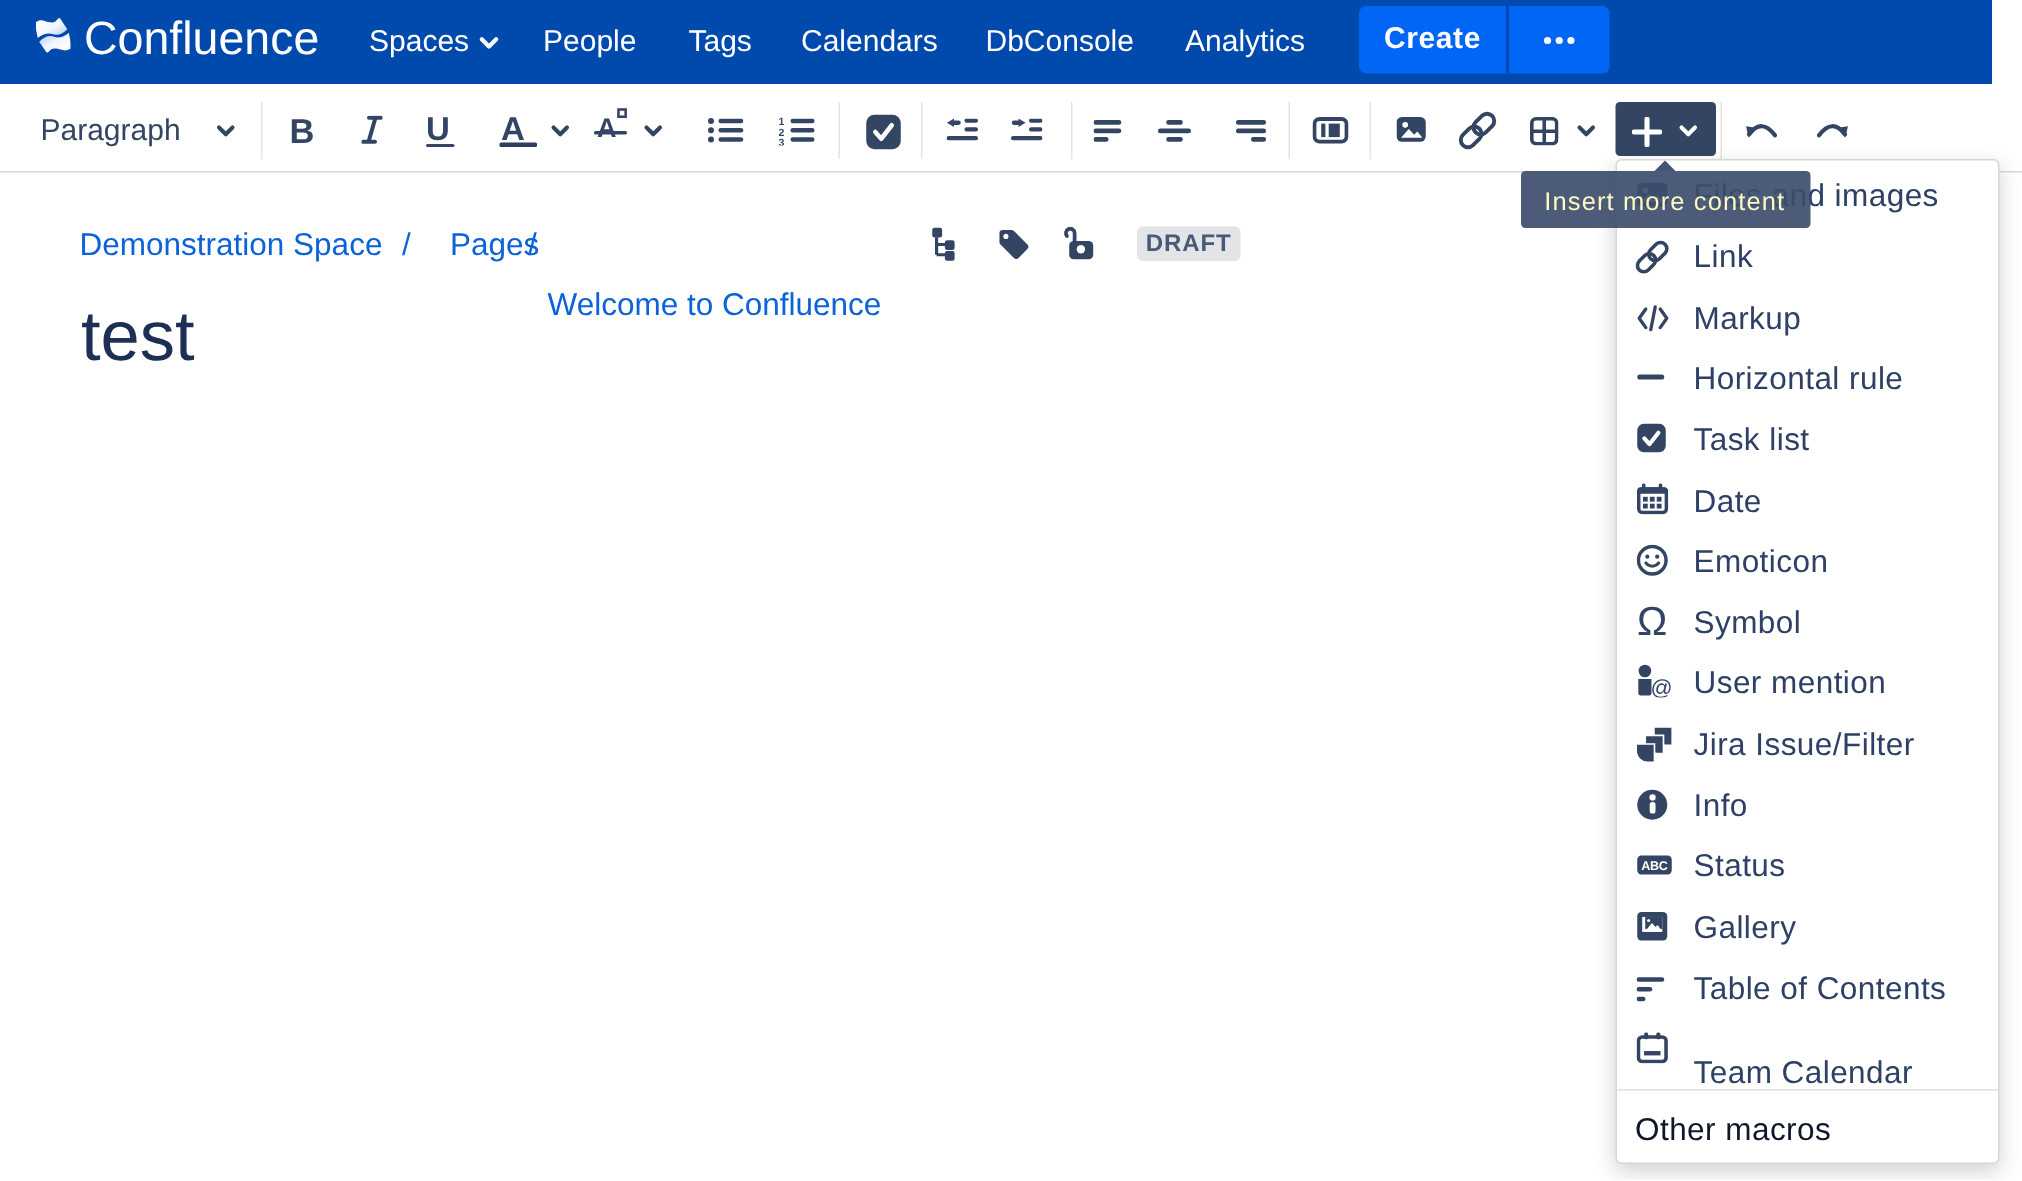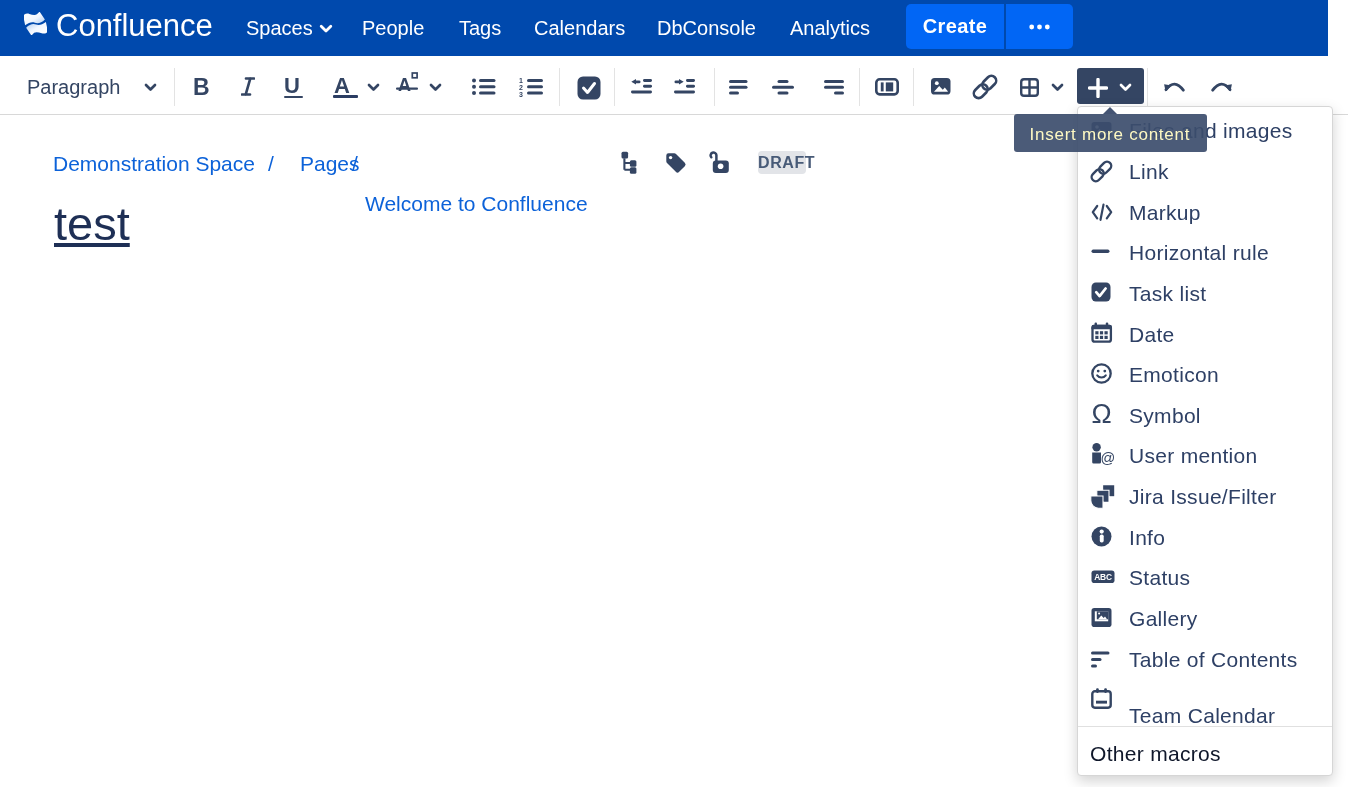--- a/index.html
+++ b/index.html
@@ -13,22 +13,22 @@
 #createbtn { position:absolute; left:906px; top:4px; width:98px; height:45px; background:#0166f5; border-radius:5px 0 0 5px; color:#fff; font-size:20px; font-weight:bold; letter-spacing:0.4px; text-align:center; line-height:45px; }
 #morebtn { position:absolute; left:1006px; top:4px; width:67px; height:45px; background:#0166f5; border-radius:0 5px 5px 0; color:#fff; text-align:center; }
 
 
 #toolbar { position:absolute; left:0; top:56px; width:1348px; height:59px; background:#fff; border-bottom:1px solid #d8d8d8; }
 .sep { position:absolute; top:68px; width:1px; height:38px; background:#e3e3e3; }
 .ticon { position:absolute; color:#344563; }
 
 
 .crumb { position:absolute; top:152px; color:#0c62d9; font-size:21px; white-space:nowrap; }
-#draft { position:absolute; left:758px; top:151px; width:48px; height:23px; background:#e2e4e8; border-radius:4px; color:#475a77; font-weight:bold; font-size:16px; letter-spacing:0.6px; text-align:center; line-height:23px; }
-#title { position:absolute; left:54px; top:196px; color:#1e2f55; font-size:47px; letter-spacing:0px;text-decoration:underline; }
+#draft { position:absolute; left:758px; top:151px; width:69px; height:23px; background:#e2e4e8; border-radius:4px; color:#475a77; font-weight:bold; font-size:16px; letter-spacing:0.6px; text-align:center; line-height:23px; }
+#title { position:absolute; left:54px; top:196px; color:#1e2f55; font-size:47px; letter-spacing:0px; }
 
 
 #menu { position:absolute; left:1077px; top:106px; width:256px; height:670px; background:#fff; border:1px solid #d6d6d6; border-radius:4px; box-shadow:0 5px 14px rgba(0,0,0,0.18); }
 .mitem { position:absolute; left:0; width:254px; height:41px; }
 .mlabel { position:absolute; left:51px; top:8px; color:#2e4065; font-size:21px; letter-spacing:0.3px; white-space:nowrap; }
 .micon { position:absolute; left:13px; top:9px; }
 #msep { position:absolute; left:0px; top:619px; width:254px; height:1px; background:#e0e0e0; }
 #othermacros { position:absolute; left:12px; top:634px; color:#0f172a; font-size:21px; letter-spacing:0.3px; }
 
 

